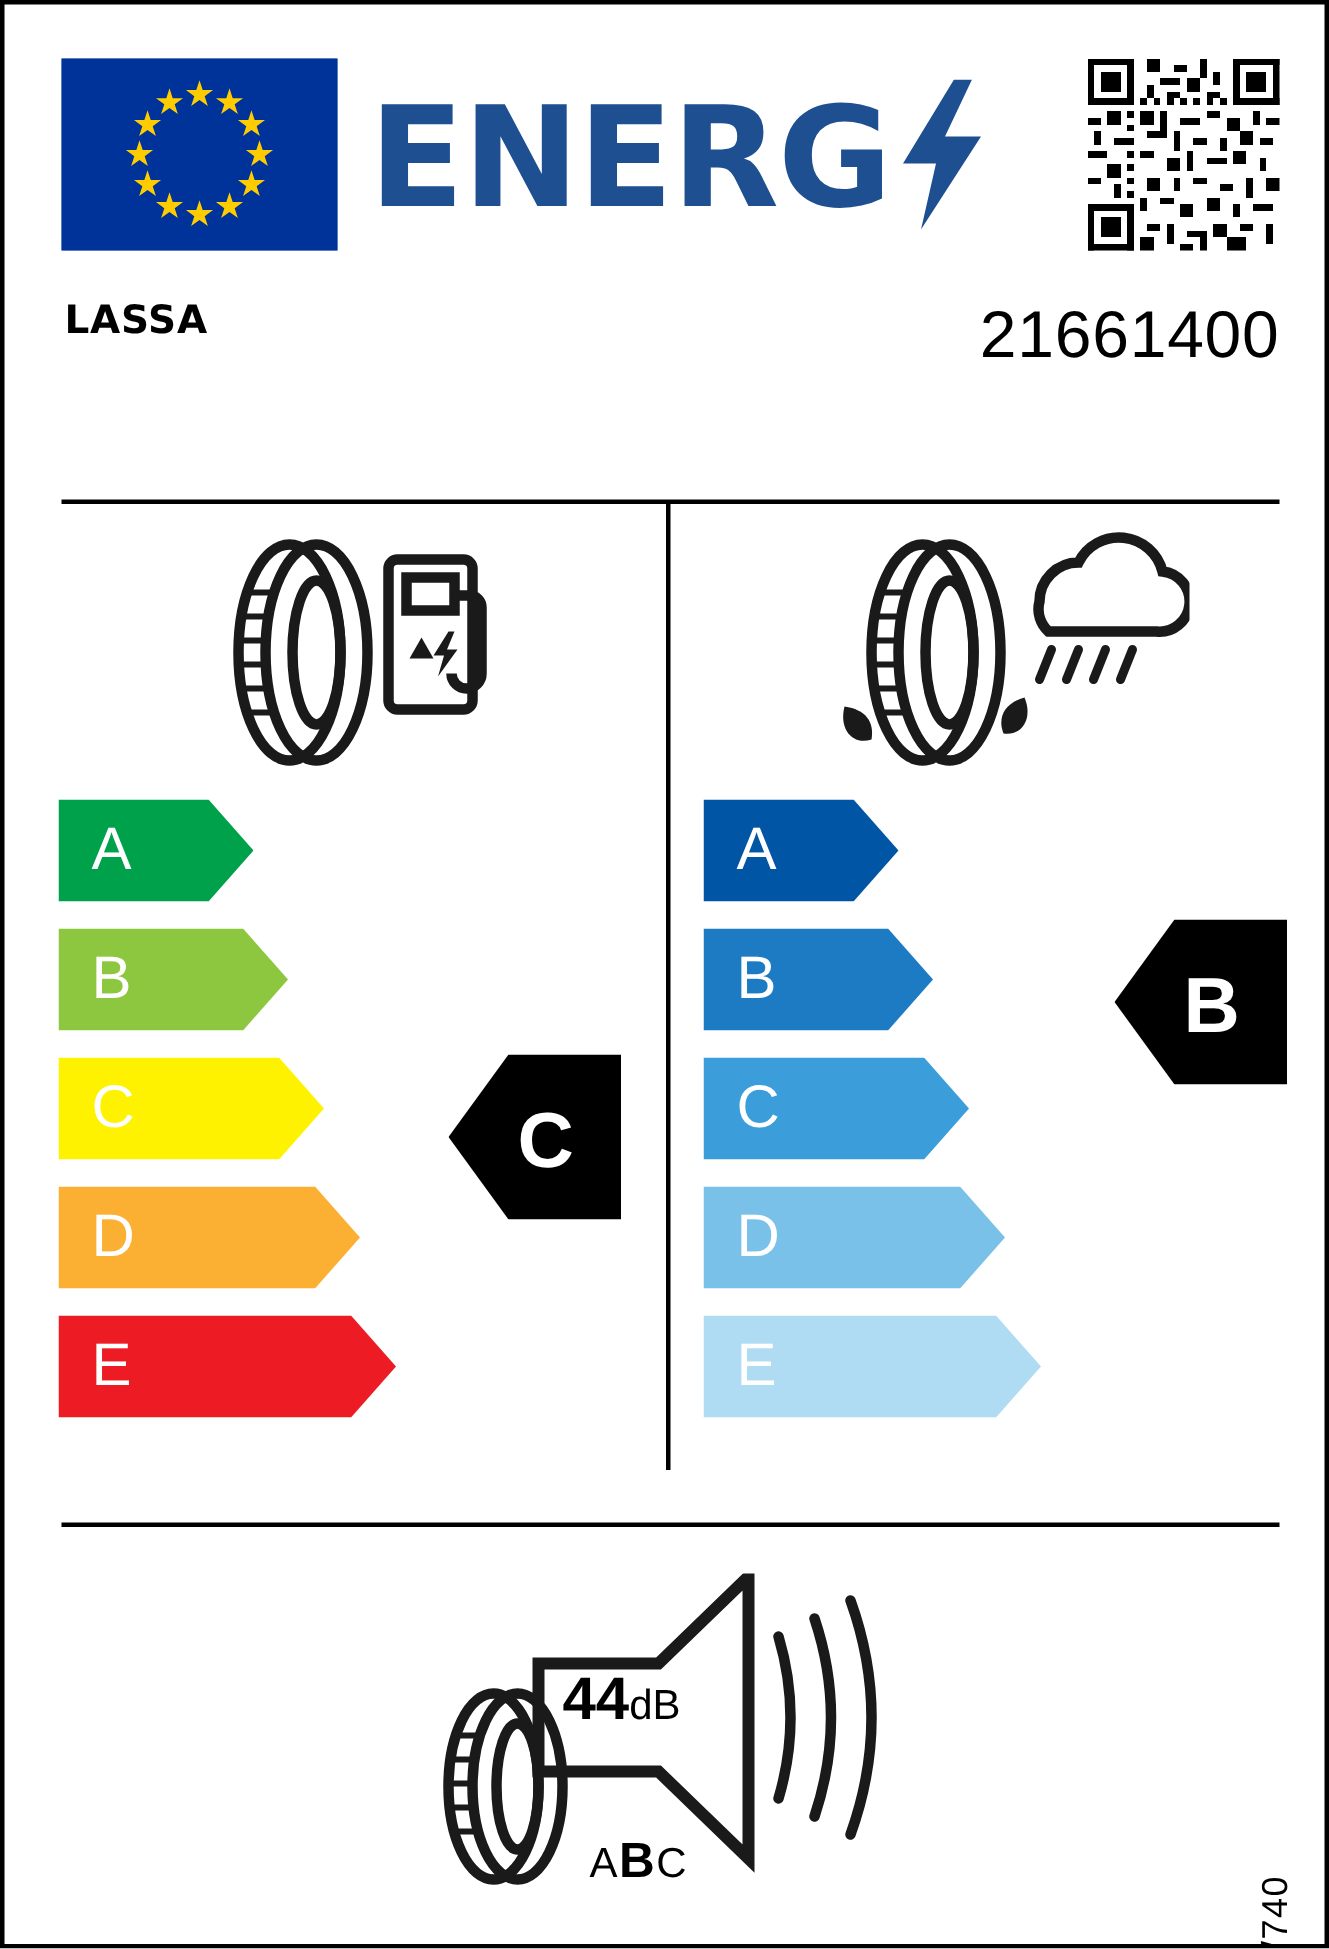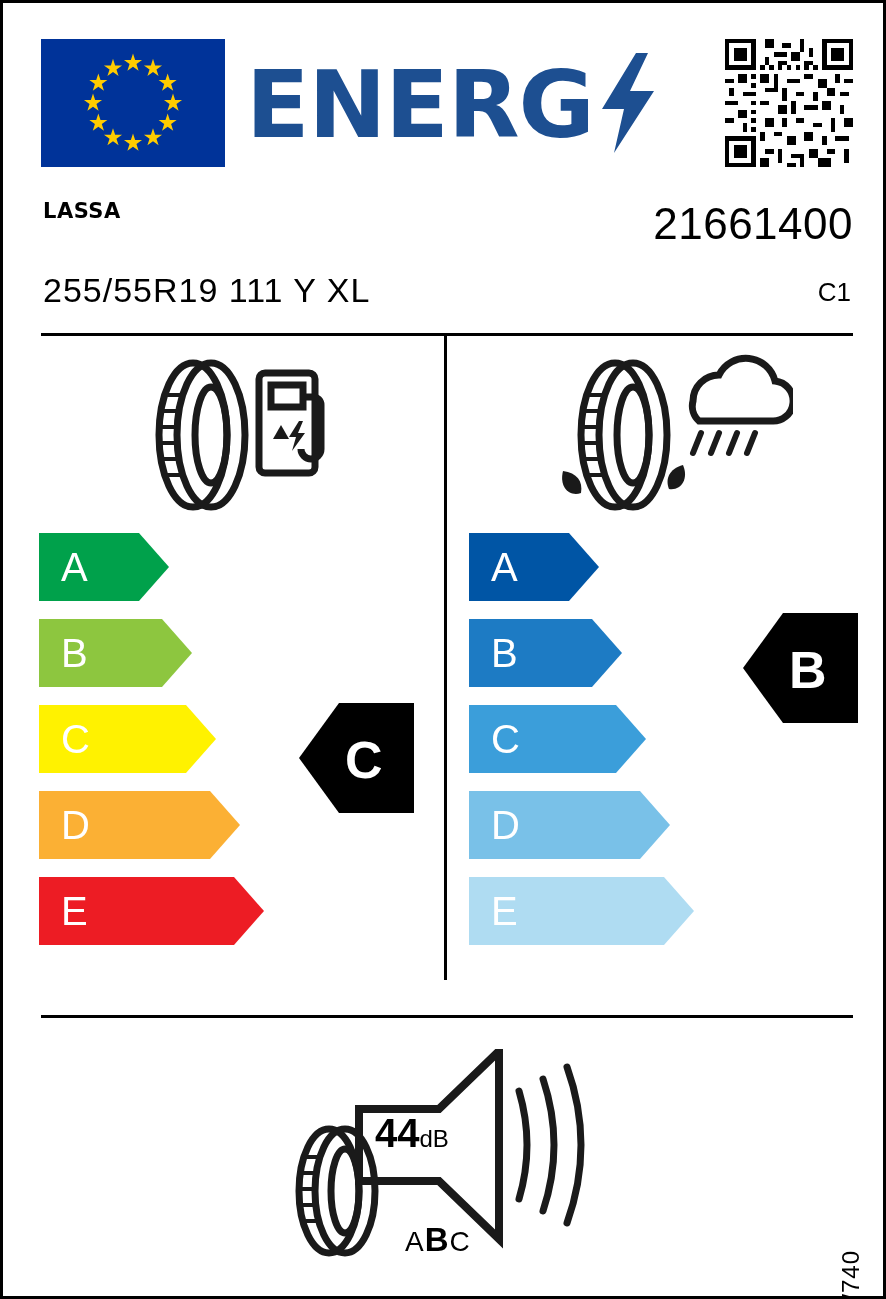--- a/index.html
+++ b/index.html
@@ -75,21 +75,21 @@
     top: 196px;
     width: 812px;
     height: 46px;
   }
   .brand {
     position: absolute;
     left: 2px;
     top: 0;
     font-family: "DejaVu Sans", sans-serif;
     font-weight: bold;
-    font-size: 21px;
+    font-size: 26px;
     letter-spacing: 0.5px;
   }
   .code {
     position: absolute;
     right: 0;
     top: 0;
     font-family: "Liberation Sans", sans-serif;
     font-size: 44px;
     letter-spacing: 0.5px;
   }
@@ -192,26 +192,26 @@
     height: 215px;
   }
   .noise-db {
     position: absolute;
     left: 86px;
     top: 62px;
     font-size: 40px;
     font-weight: bold;
   }
   .noise-db .unit {
-    font-size: 24px;
+    font-size: 28px;
     font-weight: normal;
   }
   .noise-class {
     position: absolute;
-    left: 116px;
+    left: 104px;
     top: 172px;
     font-size: 28px;
     letter-spacing: 1px;
   }
   .noise-class .sel {
     font-size: 33px;
     font-weight: bold;
   }
 
   
@@ -366,24 +366,20 @@
         </g>
       </svg>
     </div>
   </div>
 
   <div class="brand-row">
     <div class="brand">LASSA</div>
     <div class="code">21661400</div>
   </div>
 
-  <div class="size-row">
-    <div class="size">255/55R19 111 Y XL</div>
-    <div class="classcode">C1</div>
-  </div>
 
   <div class="hr hr-top"></div>
   <div class="vr"></div>
   <div class="hr hr-bottom"></div>
 
   <div class="pict pict-fuel">
     <svg width="200" height="160" viewBox="0 0 200 160">
 
       <g fill="none" stroke="#1a1a1a" stroke-width="7">
         <ellipse cx="62" cy="80" rx="34" ry="72"></ellipse>

